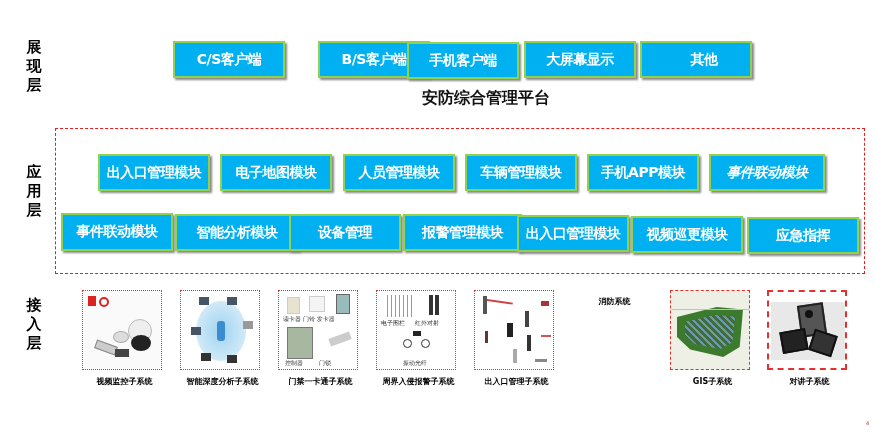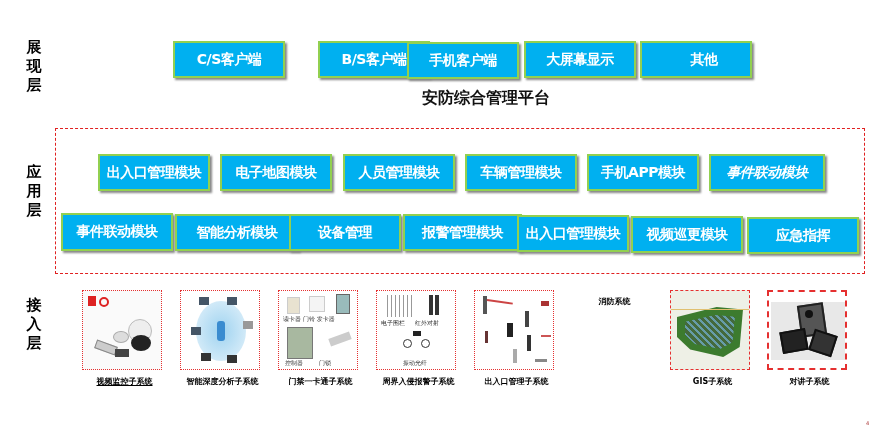--- a/index.html
+++ b/index.html
@@ -50,21 +50,21 @@
 <div class="btn" style="left:709px;top:154px;width:116px;height:37px;font-style:italic;">事件联动模块</div>
 
 <div class="btn" style="left:61px;top:213px;width:112px;height:38px;">事件联动模块</div>
 <div class="btn" style="left:175px;top:214px;width:124px;height:37px;">智能分析模块</div>
 <div class="btn" style="left:289px;top:214px;width:112px;height:37px;">设备管理</div>
 <div class="btn" style="left:403px;top:214px;width:119px;height:37px;">报警管理模块</div>
 <div class="btn" style="left:517px;top:215px;width:112px;height:37px;">出入口管理模块</div>
 <div class="btn" style="left:631px;top:216px;width:112px;height:37px;">视频巡更模块</div>
 <div class="btn" style="left:747px;top:217px;width:112px;height:37px;">应急指挥</div>
 
-<div class="sub" style="left:82px;text-decoration:underline;">
+<div class="sub" style="left:82px;">
   <div class="pic">
     <div style="position:absolute;left:5px;top:5px;width:8px;height:10px;background:#d22;"></div>
     <div style="position:absolute;left:16px;top:6px;width:6px;height:6px;border-radius:50%;border:2px solid #d22;"></div>
     <div style="position:absolute;left:45px;top:28px;width:22px;height:22px;border-radius:50%;background:#eee;border:1px solid #bbb;"></div>
     <div style="position:absolute;left:48px;top:44px;width:20px;height:16px;border-radius:50%;background:#222;"></div>
     <div style="position:absolute;left:30px;top:40px;width:14px;height:10px;border-radius:50%;background:#ddd;border:1px solid #aaa;"></div>
     <div style="position:absolute;left:12px;top:52px;width:20px;height:7px;background:#ccc;border:1px solid #888;transform:rotate(20deg);"></div>
     <div style="position:absolute;left:32px;top:58px;width:14px;height:8px;background:#444;"></div>
   </div>
   <div class="cap">视频监控子系统</div>

